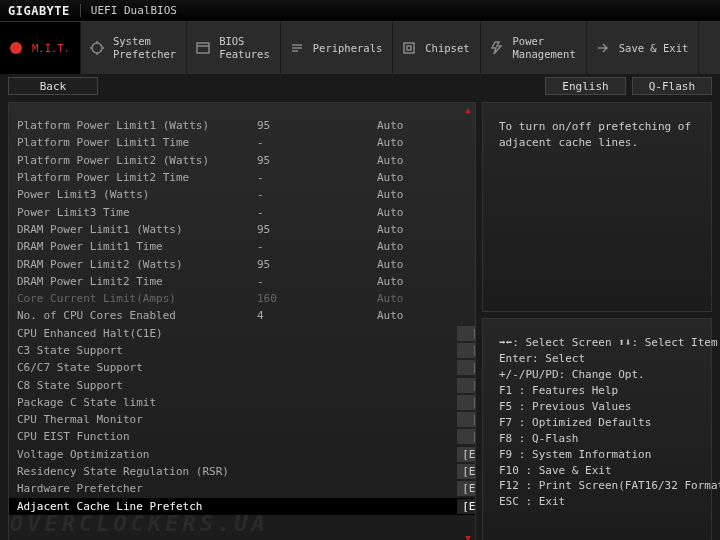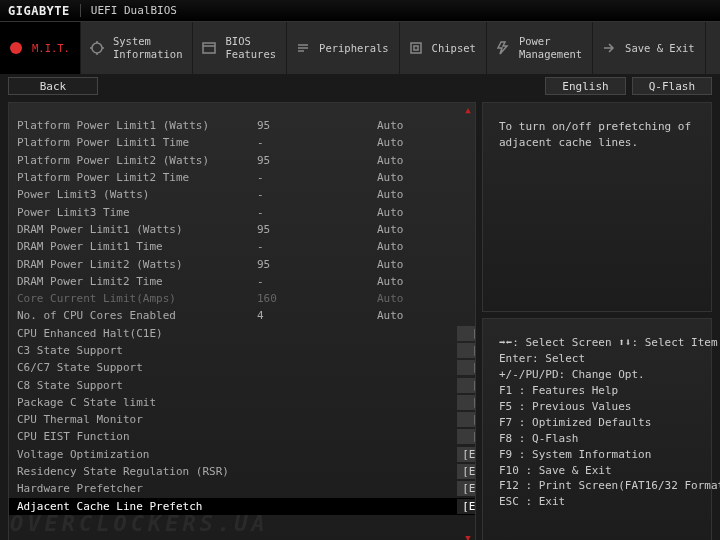--- a/index.html
+++ b/index.html
@@ -145,21 +145,21 @@
           <circle cx="8" cy="8" r="6"></circle>
         </svg></span>
       <span>M.I.T.</span>
     </div>
     <div class="tab">
       <span class="ticon"><svg viewBox="0 0 16 16" fill="none" stroke="currentColor" stroke-width="1.5">
           <circle cx="8" cy="8" r="5"></circle>
           <path d="M8 1v2M8 13v2M1 8h2M13 8h2"></path>
         </svg></span>
       <span>System</span>
-      <span>Information</span>
+      <span>Prefetcher</span>
     </div>
     <div class="tab">
       <span class="ticon"><svg viewBox="0 0 16 16" fill="none" stroke="currentColor" stroke-width="1.5">
           <rect x="2" y="3" width="12" height="10"></rect>
           <path d="M2 6h12"></path>
         </svg></span>
       <span>BIOS</span>
       <span>Features</span>
     </div>
     <div class="tab">

